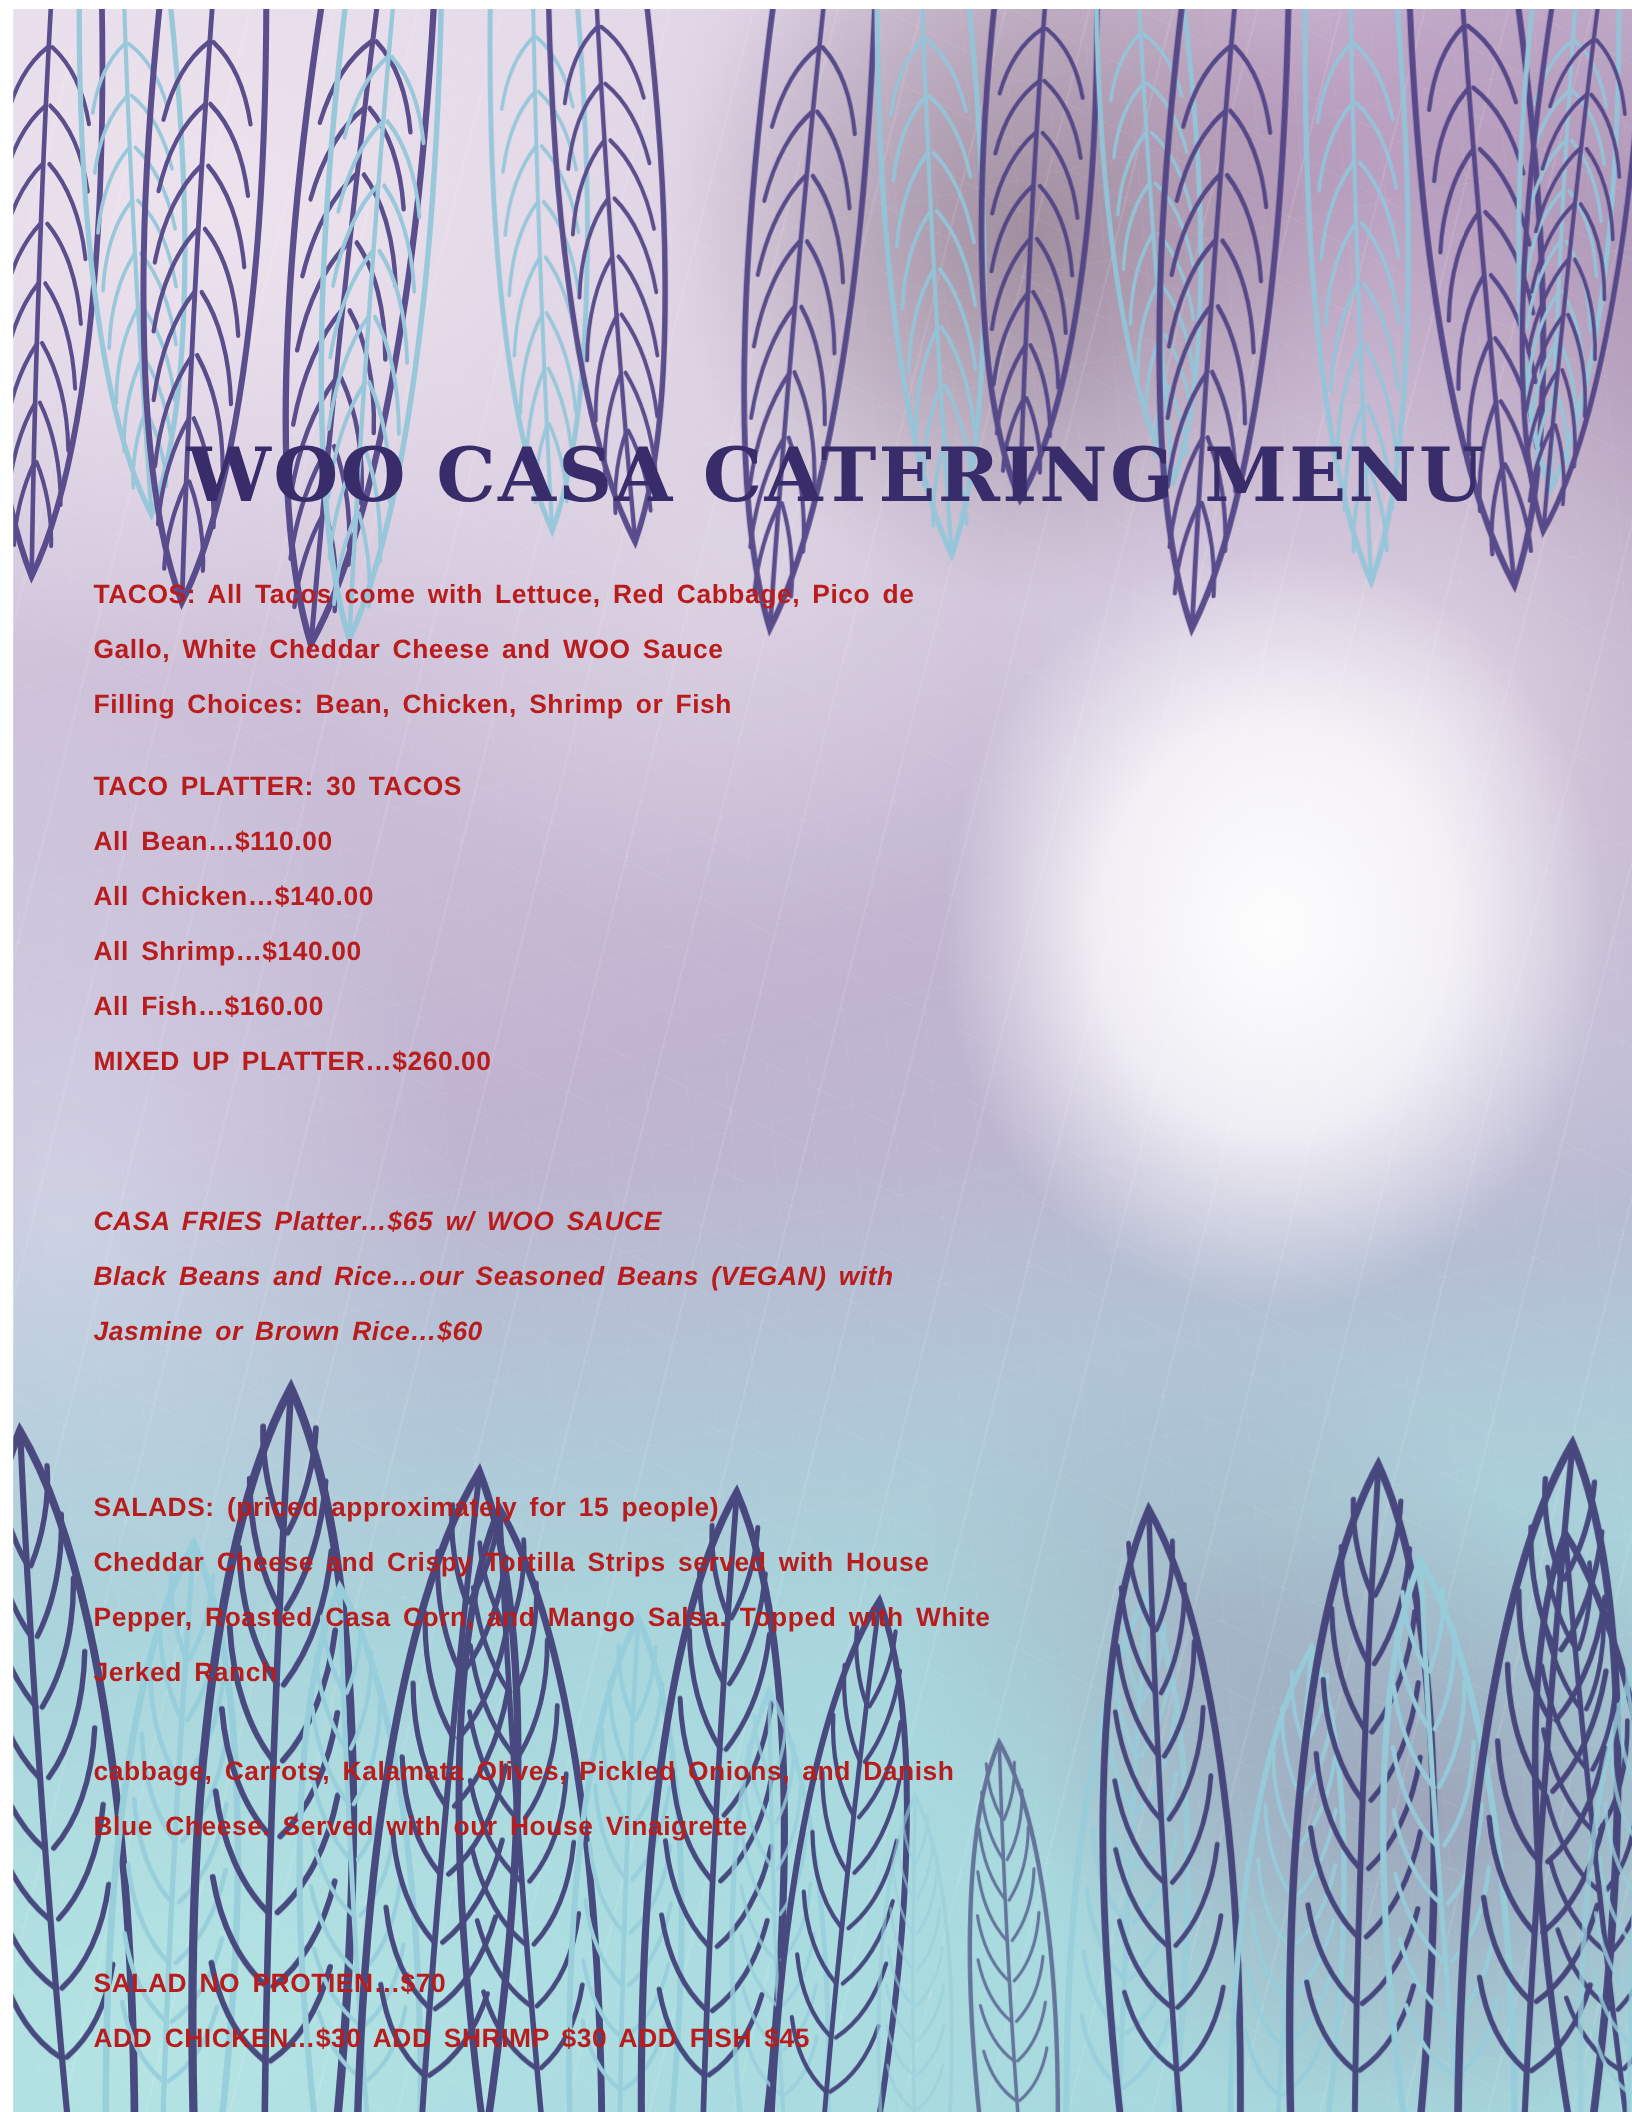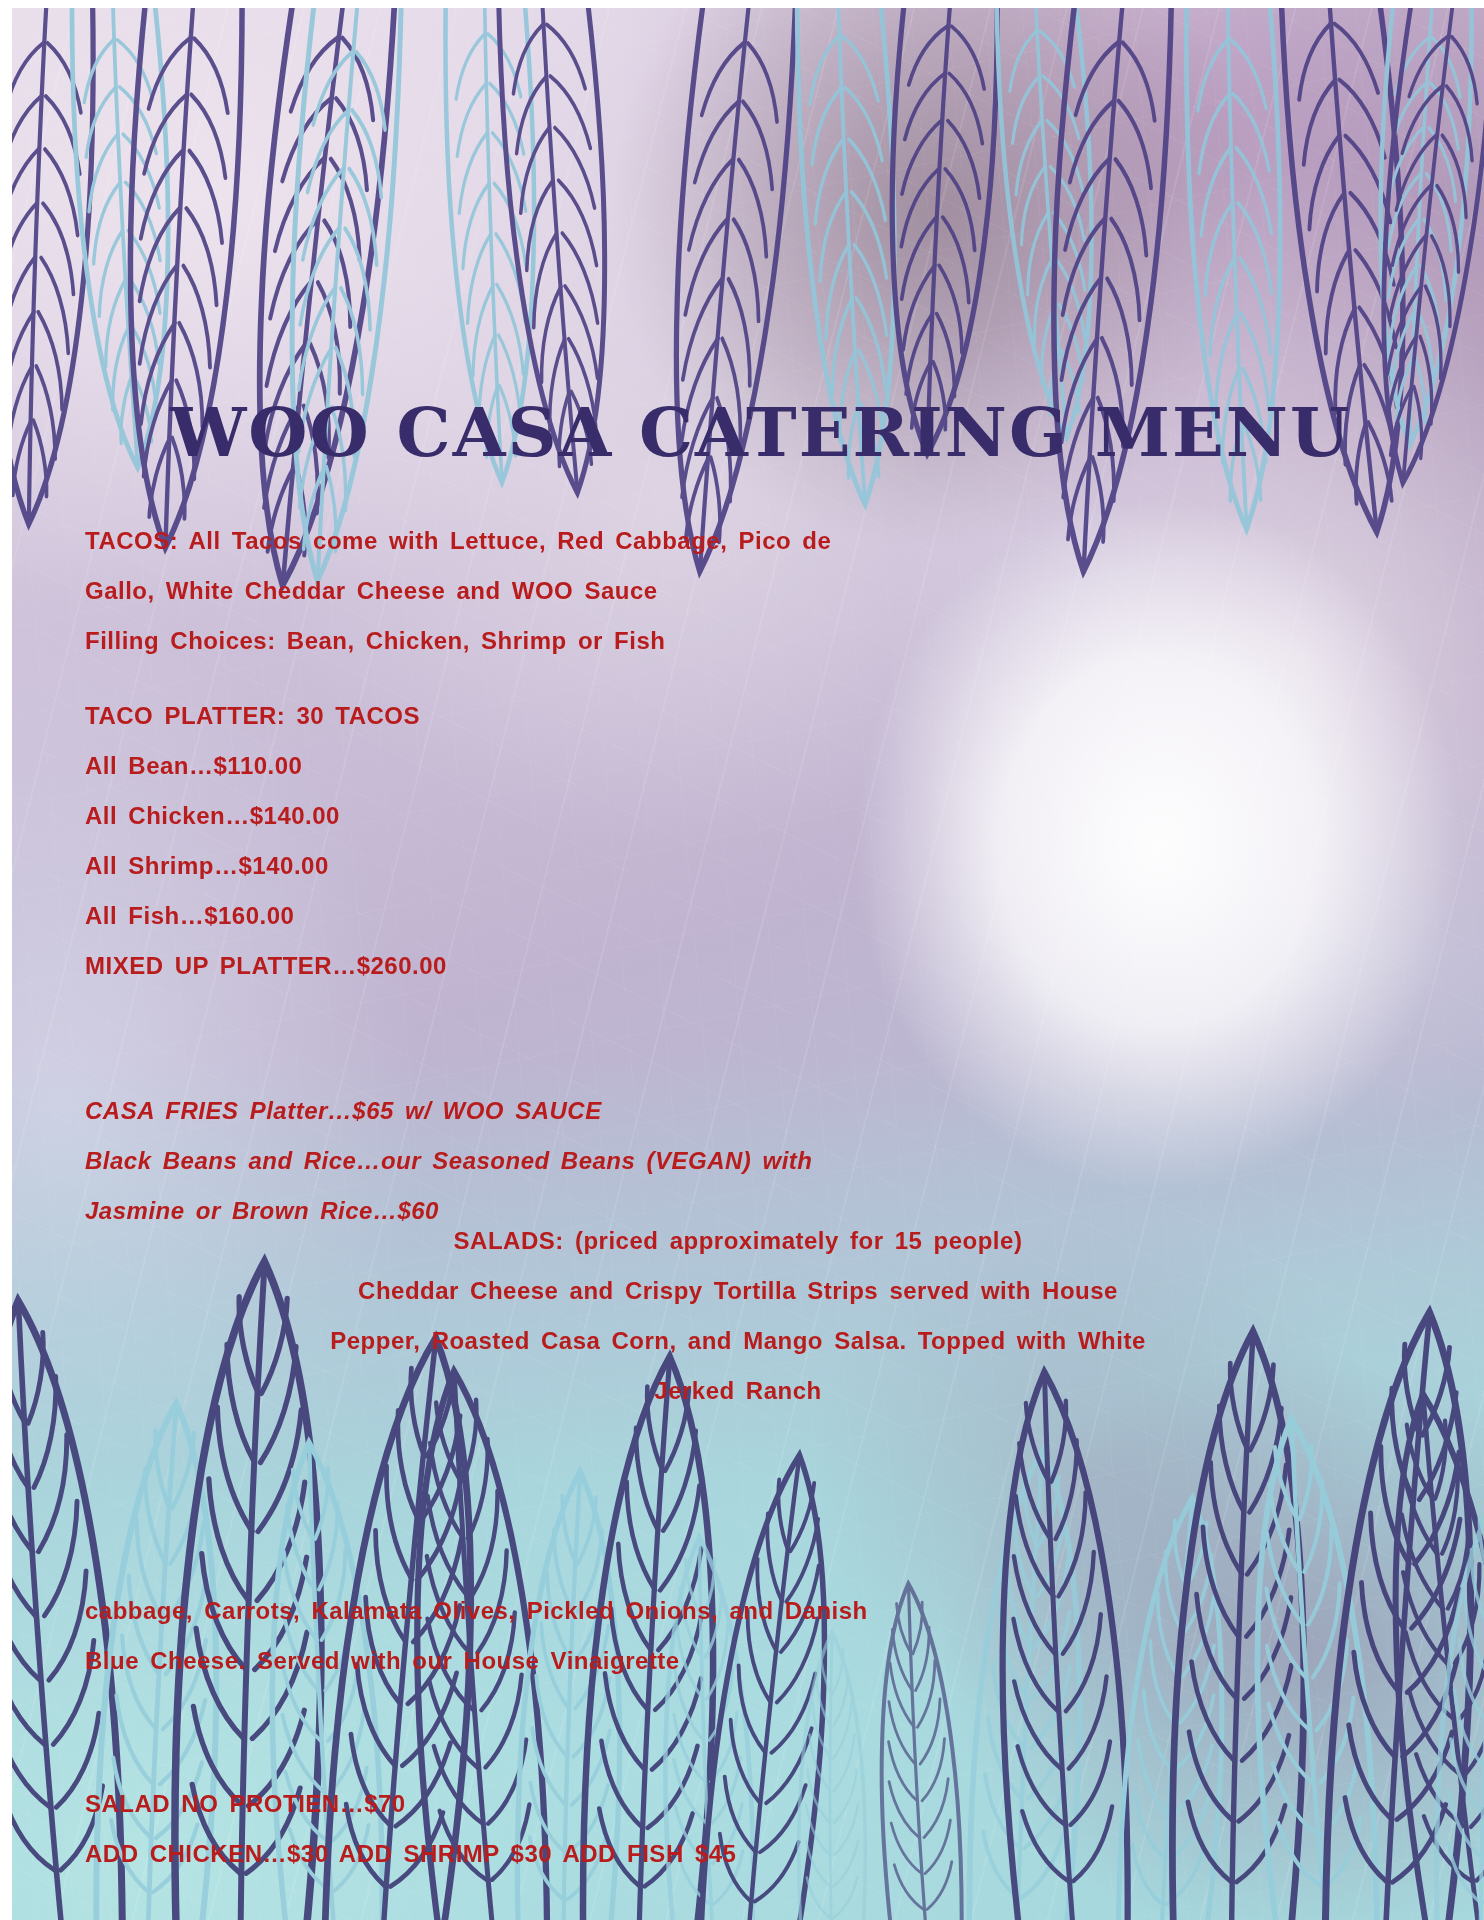--- a/index.html
+++ b/index.html
@@ -53,21 +53,21 @@
   .ln{
     margin:0;
     font-size:24px;line-height:50px;
     font-weight:bold;
     letter-spacing:0.5px;
     word-spacing:4px;
     color:#b91c1c;
     white-space:nowrap;
   }
   .s0{top:516px;} .s1{top:691px;} .s2{top:1086px;font-style:italic;}
-  .s3{top:1216px;text-align:center;} .s4{top:1586px;} .s5{top:1779px;}
+  .s3{top:1346px;} .s4{top:1586px;} .s5{top:1779px;}
 </style>
 </head>
 <body>
 
 <div class="page">
   <div class="bg"></div>
   <div class="scratches"></div>
 
   <svg class="deco" viewBox="0 0 1484 1920" aria-hidden="true">
     <defs>

